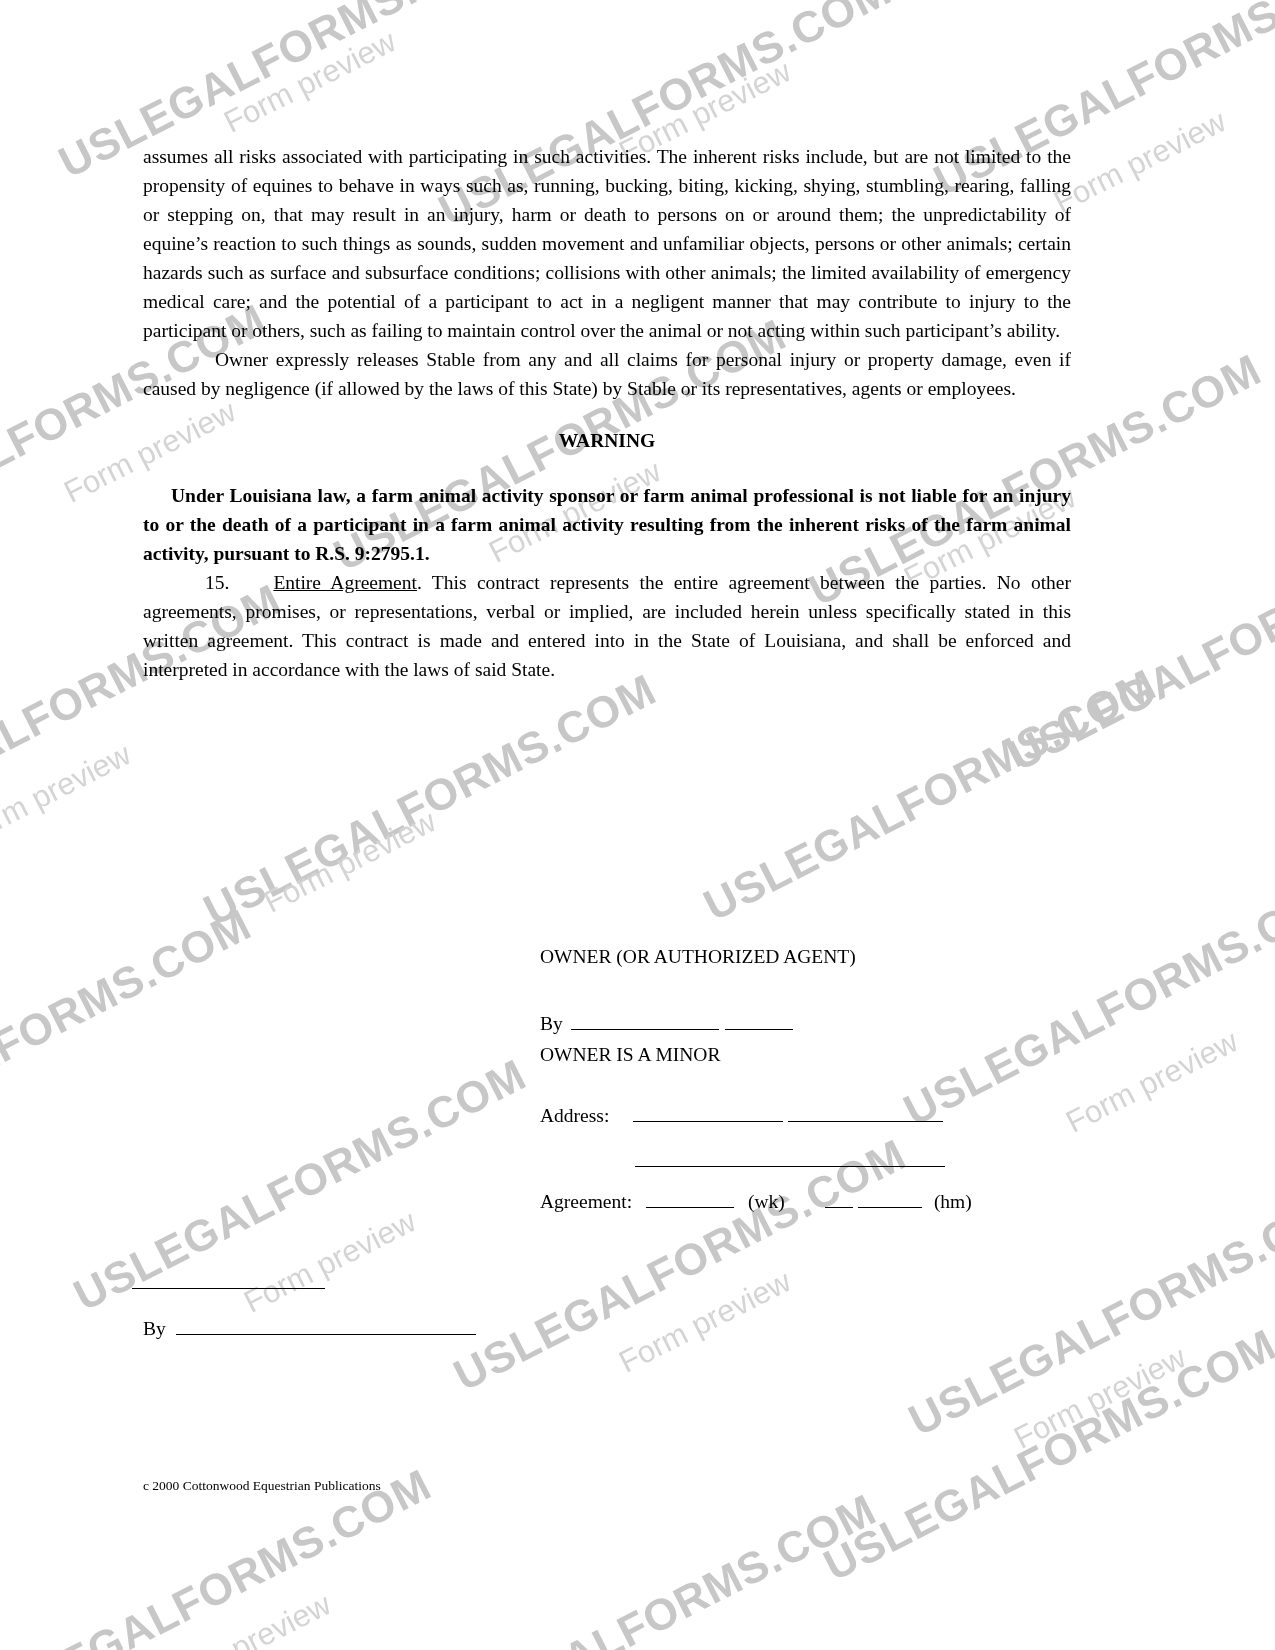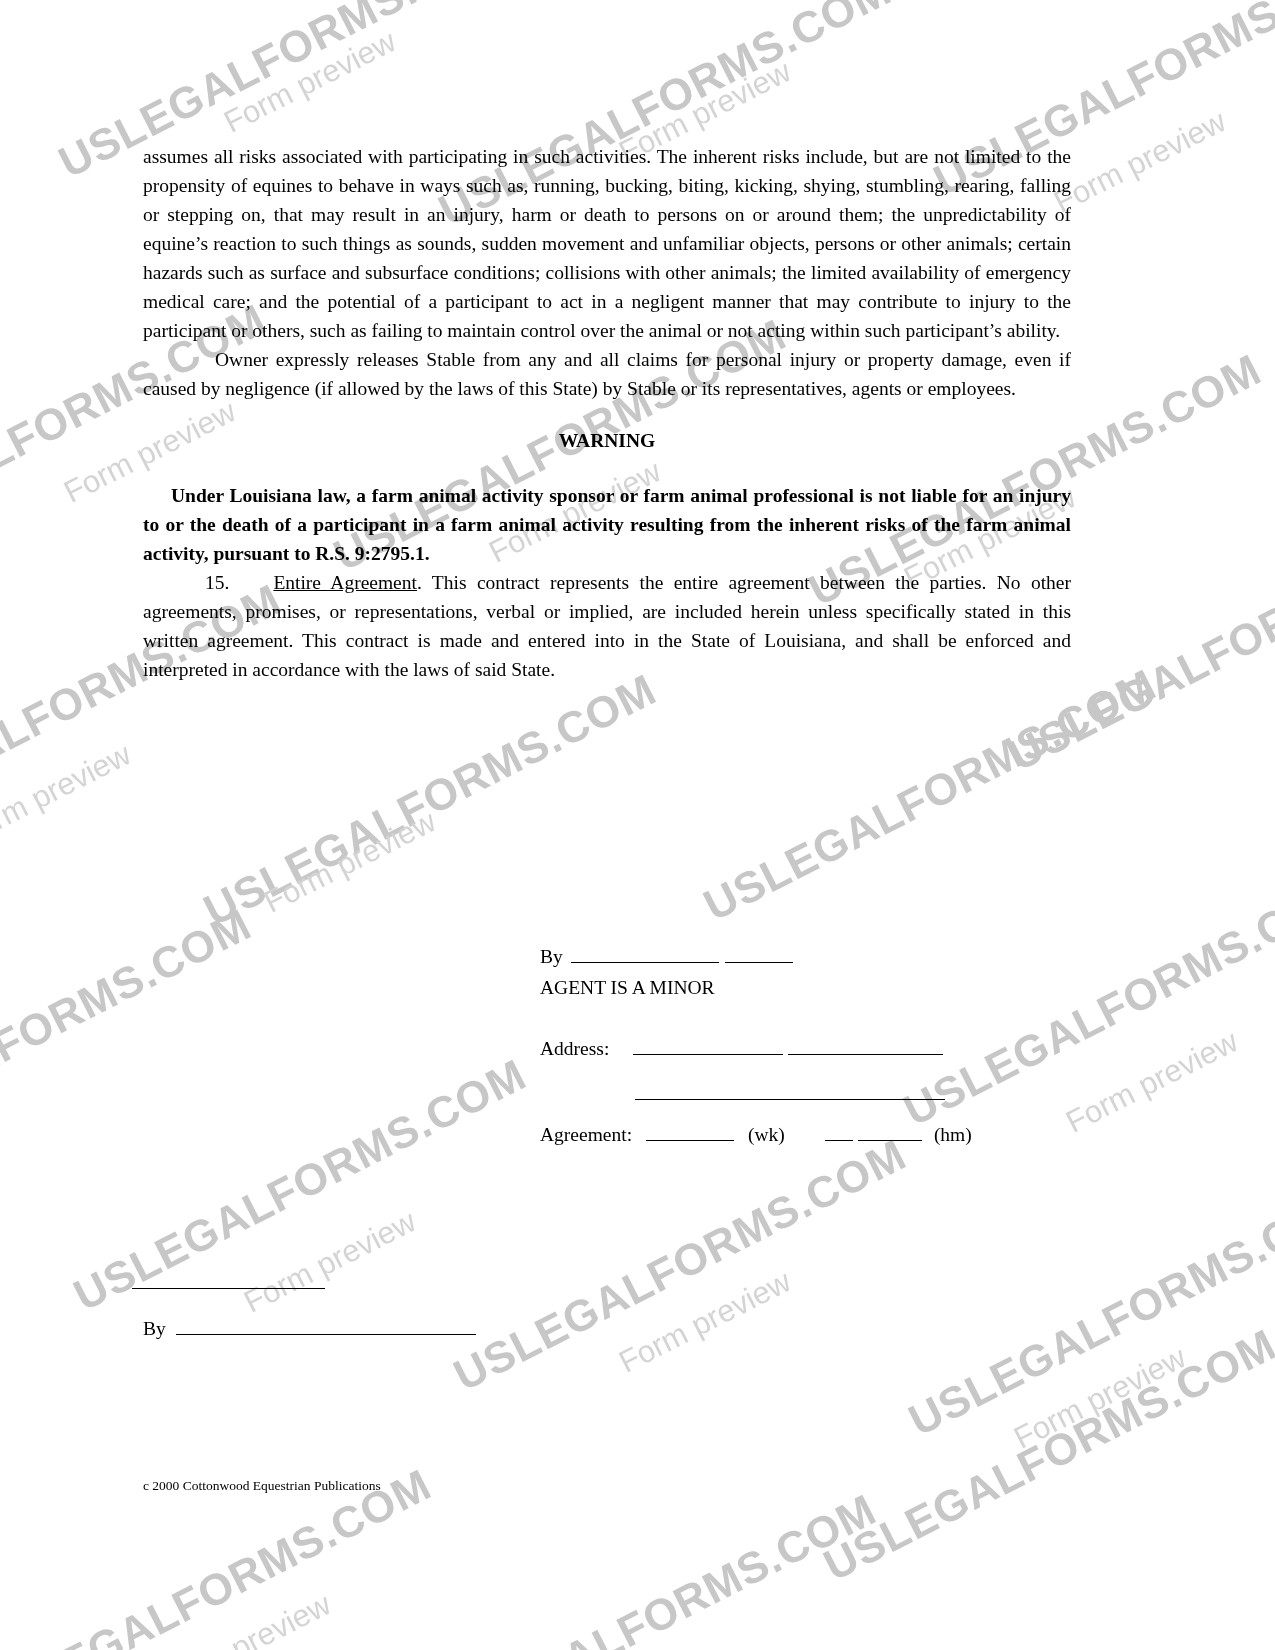--- a/index.html
+++ b/index.html
@@ -112,26 +112,27 @@
     <p class="p-release">Owner expressly releases Stable from any and all claims for personal injury or property damage, even if caused by negligence (if allowed by the laws of this State) by Stable or its representatives, agents or employees.</p>
 
     <p class="warning-title">WARNING</p>
     <p class="warning-body">Under Louisiana law, a farm animal activity sponsor or farm animal professional is not liable for an injury to or the death of a participant in a farm animal activity resulting from the inherent risks of the farm animal activity, pursuant to R.S. 9:2795.1.</p>
 
     <p class="section-15"><span>15.</span><span class="sec-gap"></span><span class="sec-head">Entire Agreement</span><span>.  This contract represents the entire agreement between the parties.  No other agreements, promises, or representations, verbal or implied, are included herein unless specifically stated in this written agreement.  This contract is made and entered into in the State of Louisiana, and shall be enforced and interpreted in accordance with the laws of said State.</span></p>
 
   </div>
 
   <div class="sig-block">
+    <div class="row-owner-heading">OWNER (OR AUTHORIZED AGENT)</div>
 
     <div class="row-by">
       <span>By</span><span class="blank w148"></span><span class="blank w68"></span>
     </div>
 
-    <div>AGENT IS A MINOR</div>
+    <div>OWNER IS A MINOR</div>
 
     <div class="row-address">
       <span class="label">Address:</span><span class="blank w150"></span><span class="blank w155"></span>
     </div>
     <div class="row-address2">
       <span class="blank w310"></span>
     </div>
 
     <div class="row-telephone">
       <span class="label">Agreement:</span><span class="blank w88"></span><span class="wk">(wk)</span><span class="blank w28"></span><span class="blank w64"></span><span class="hm">(hm)</span>

